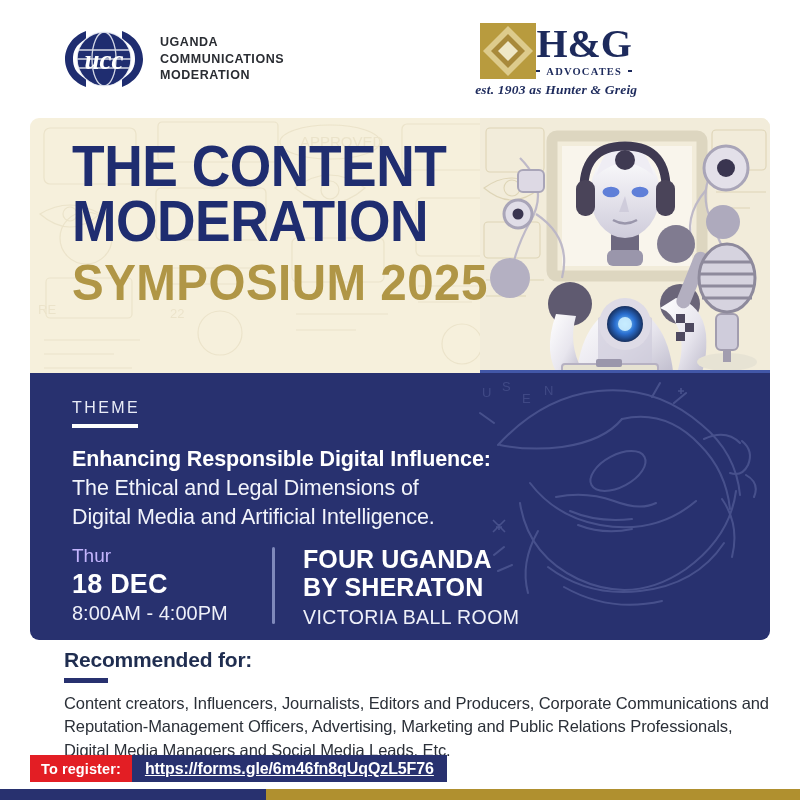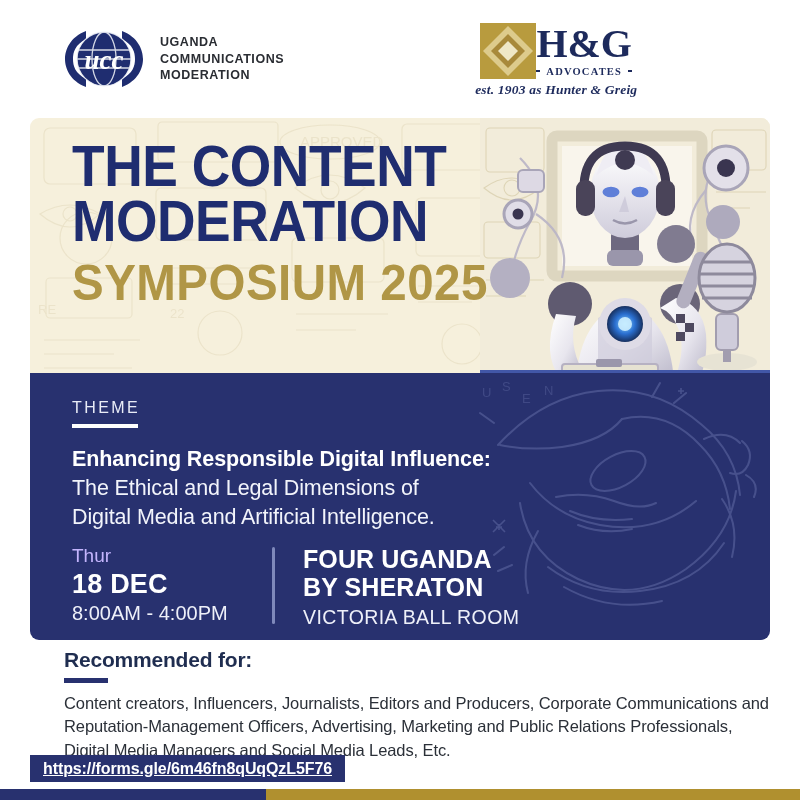--- a/index.html
+++ b/index.html
@@ -436,19 +436,20 @@
   </div>
 </div>
 
 <div id="recommended">
   <div class="rec-title">Recommended for:</div>
   <div class="rec-rule"></div>
   <div class="rec-body">Content creators, Influencers, Journalists, Editors and Producers, Corporate Communications and Reputation-Management Officers, Advertising, Marketing and Public Relations Professionals, Digital Media Managers and Social Media Leads, Etc.</div>
 </div>
 
 <div id="register-bar">
+  <div class="reg-badge">To register:</div>
   <div class="reg-link">https://forms.gle/6m46fn8qUqQzL5F76</div>
 </div>
 
 <div id="bottom-strip">
   <div class="strip-navy"></div>
   <div class="strip-gold"></div>
 </div>
 
 </body></html>

